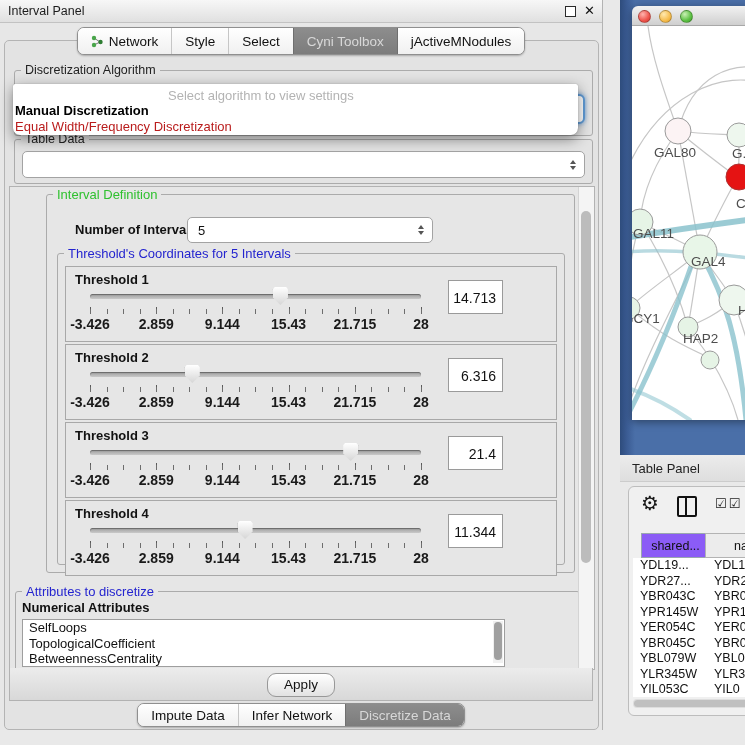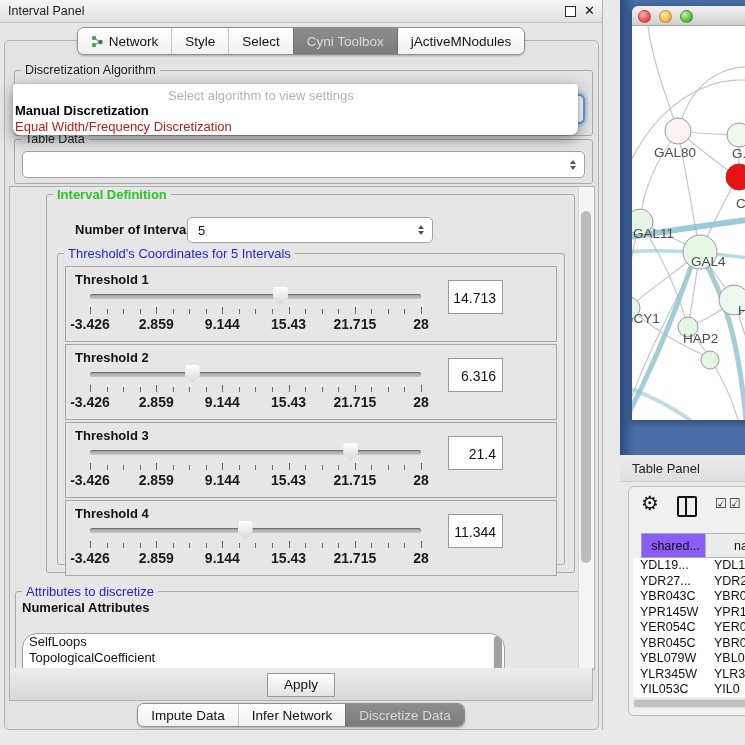--- a/index.html
+++ b/index.html
@@ -16,21 +16,21 @@
   .tabstrip.top{top:27px;height:28px;}
   .tabstrip.bottom{top:703px;height:24px;text-align:right;}
   .tabgroup{display:flex;align-items:stretch;border:1px solid #8f8f8f;border-radius:7px;overflow:hidden;background:#fcfcfc;box-shadow:0 1px 2px rgba(0,0,0,.25);}
   .tab{display:flex;align-items:center;gap:5px;padding:0 13px;font-size:13.5px;color:#111;background:linear-gradient(#ffffff,#f0f0f0);white-space:nowrap;}
   .tab + .tab{border-left:1px solid #c6c6c6;}
   .tab.selected{background:linear-gradient(#8d8d8d,#7c7c7c);color:#d8d8d8;border-left:1px solid #6f6f6f;}
   .tab.selected + .tab{border-left:1px solid #6f6f6f;}
   
   .group{position:absolute;border:1px solid #ababab;border-radius:3px;}
   .group-title{position:absolute;left:6px;top:-8px;padding:0 4px;background:#e3e3e3;font-size:12.5px;color:#222;white-space:nowrap;}
-  .group-title.green{color:#2fc12f;background:#e6e6e6;font-size:13px;font-weight:bold;}
+  .group-title.green{color:#2fc12f;background:#e6e6e6;font-size:13px;}
   .group-title.blue{color:#2424cf;background:#e6e6e6;font-size:13px;}
   
   .combo{position:absolute;background:#fff;border:1px solid #a3a3a3;border-radius:5px;display:flex;align-items:center;}
   .combo .val{margin-left:10px;font-size:13px;color:#111;white-space:nowrap;overflow:hidden;}
   .spin{position:absolute;right:8px;top:50%;transform:translateY(-50%);display:flex;flex-direction:column;gap:2px;}
   .spin .up{width:0;height:0;border-left:3.5px solid transparent;border-right:3.5px solid transparent;border-bottom:4.5px solid #555;}
   .spin .down{width:0;height:0;border-left:3.5px solid transparent;border-right:3.5px solid transparent;border-top:4.5px solid #555;}
   .combo.focus{border:2px solid #5f9bd6;box-shadow:0 0 5px rgba(90,150,215,.95);border-radius:6px;}
   
   .popup{position:absolute;left:13px;top:84px;width:565px;height:51px;background:#fff;border-radius:2px 2px 7px 7px;box-shadow:0 4px 14px rgba(0,0,0,.45),0 0 1px rgba(0,0,0,.4);z-index:50;}
@@ -52,21 +52,21 @@
   .scale{position:absolute;left:0;top:27px;width:331px;height:14px;}
   .scale span{position:absolute;transform:translateX(-50%);font-size:14px;font-weight:bold;color:#1a1a1a;white-space:nowrap;}
   .th-value{position:absolute;left:382px;top:13px;width:55px;height:34px;background:#fff;border:1px solid #9a9a9a;font-size:14px;color:#111;text-align:right;line-height:34px;padding-right:6px;box-sizing:border-box;}
   
   .listbox{position:absolute;background:#fff;border:1px solid #9e9e9e;overflow:hidden;}
   .listbox .li{margin-left:6px;font-size:13px;line-height:15.5px;color:#111;white-space:nowrap;}
   .lb-scroll{position:absolute;right:1px;top:1px;width:10px;height:42px;background:#f0f0f0;}
   .lb-scroll .thumb-v2{position:absolute;left:1px;top:1px;width:8px;height:38px;border-radius:4px;background:#a0a0a0;}
   
   .footer{position:absolute;left:9px;top:668px;width:584px;height:33px;background:linear-gradient(#ececec,#d8d8d8);border:1px solid #b2b2b2;border-top:none;box-sizing:border-box;}
-  .applybtn{position:absolute;left:50%;transform:translateX(-50%);top:5px;width:66px;height:22px;border:1px solid #989898;border-radius:0;background:linear-gradient(#ffffff,#e2e2e2);font-size:13.5px;color:#111;text-align:center;line-height:21px;}
+  .applybtn{position:absolute;left:50%;transform:translateX(-50%);top:5px;width:66px;height:22px;border:1px solid #989898;border-radius:9px;background:linear-gradient(#ffffff,#e2e2e2);font-size:13.5px;color:#111;text-align:center;line-height:21px;}
   
   .netpanel{position:absolute;left:620px;top:0;width:125px;height:455px;overflow:hidden;background:linear-gradient(90deg,#2e4c7c 0,#3b5c94 7px,#4a6fa8 15px,#4a6fa8 100%);}
   .macwin{position:absolute;left:12px;top:6px;width:140px;height:414px;border-radius:6px 6px 0 0;box-shadow:0 2px 8px rgba(0,0,0,.4);}
   .mac-titlebar{position:absolute;left:0;top:0;width:100%;height:20px;border-radius:6px 6px 0 0;background:linear-gradient(#f2f2f2,#cfcfcf);border-bottom:1px solid #a8a8a8;box-sizing:border-box;}
   .light{position:absolute;top:3.5px;width:13px;height:13px;border-radius:50%;border:1px solid rgba(0,0,0,.25);box-sizing:border-box;}
   .light.red{left:6px;background:radial-gradient(circle at 35% 30%,#ffb3ad,#ee544c 60%,#c93a33);}
   .light.yellow{left:27px;background:radial-gradient(circle at 35% 30%,#ffe9b0,#f6bd4e 60%,#d99c2c);}
   .light.green{left:48px;background:radial-gradient(circle at 35% 30%,#c9f0b4,#5cc043 60%,#3f9b2c);}
   .canvas{position:absolute;left:0;top:20px;width:100%;height:394px;background:#fff;overflow:hidden;}
   
@@ -243,21 +243,21 @@
               </div>
             </div>
             <div class="th-value">11.344</div>
           </div>
         </div>
       </div>
 
       <div class="group" style="left:5px;top:404px;width:563px;height:90px;">
         <span class="group-title blue">Attributes to discretize</span>
         <span style="position:absolute;left:6px;top:8px;font-size:13px;font-weight:bold;color:#111;">Numerical Attributes</span>
-        <div class="listbox" style="left:6px;top:41px;width:481px;height:46px;border-radius:15px;">
+        <div class="listbox" style="left:6px;top:27px;width:481px;height:46px;">
           <div class="li">SelfLoops</div>
           <div class="li">TopologicalCoefficient</div>
           <div class="li">BetweennessCentrality</div>
           <div class="lb-scroll">
               <div class="thumb-v2"></div>
             </div>
         </div>
       </div>
 
       <div class="vscroll">

